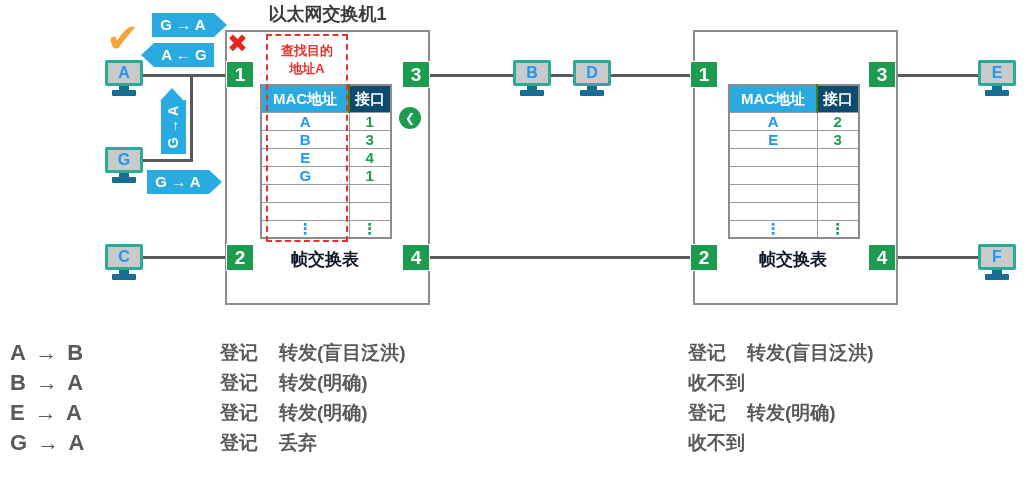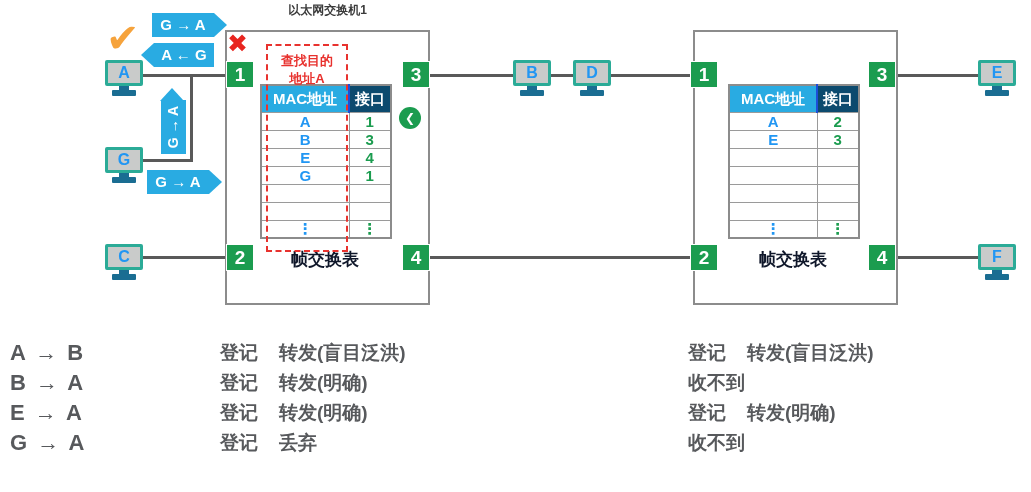--- a/index.html
+++ b/index.html
@@ -4,43 +4,43 @@
 <style>
   html,body { margin:0; padding:0; background:#fff; }
   .canvas {
     position:relative; width:1031px; height:492px; background:#ffffff;
     font-family:"Liberation Sans","DejaVu Sans",sans-serif; overflow:hidden;
   }
   .line { position:absolute; background:#595959; z-index:1; }
   .switch-box { position:absolute; width:205px; height:275px; border:2px solid #8c8c8c;
     background:#ffffff; box-sizing:border-box; z-index:2; }
   .switch-title { position:absolute; width:205px; top:2px; text-align:center;
-    font-size:12px; font-weight:bold; color:#3b3b3b; z-index:2; }
+    font-size:18px; font-weight:bold; color:#3b3b3b; z-index:2; }
   .port { position:absolute; width:28px; height:27px; background:#1b9c4f; color:#fff;
     font-weight:bold; font-size:19px; text-align:center; line-height:26px;
     border:1px solid #ffffff; box-sizing:border-box; z-index:5; }
   .host { position:absolute; width:38px; z-index:4; }
   .host .screen { width:38px; height:26px; background:#c9cbca; border:3px solid #2bab97;
     box-sizing:border-box; border-radius:2px; text-align:center; line-height:20px;
     font-size:16px; font-weight:bold; color:#2196f3; }
   .host .neck { width:10px; height:4px; background:#1a6d92; margin:0 auto; }
   .host .base { width:24px; height:6px; background:#1a6d92; margin:0 auto; border-radius:1px; }
   .mac-table { position:absolute; border-collapse:collapse; z-index:3; background:#fff;
     border:2px solid #8c8c8c; }
   .mac-table th { font-size:15px; font-weight:bold; color:#ffffff; height:26px; padding:0; }
-  .th-mac { background:#29abe2; width:86px; border-right:2px solid #1d4ed8; }
+  .th-mac { background:#29abe2; width:86px; border-right:2px solid #4d7c0f; }
   .th-port { background:#0c4a6e; width:40px; }
   .mac-table td { border:1px solid #9a9a9a; height:17px; padding:0; text-align:center;
     font-size:15px; font-weight:bold; line-height:17px; }
   .c-mac { color:#2196f3; }
   .c-port { color:#1b9c4f; }
   .dots td { height:16px; font-weight:900; font-size:15px; line-height:14px; }
   .table-label { position:absolute; width:130px; text-align:center; font-weight:bold;
     font-size:17px; color:#0f172a; z-index:3; }
-  .dashed-note { position:absolute; left:266px; top:44px; width:82px; height:208px;
+  .dashed-note { position:absolute; left:266px; top:34px; width:82px; height:208px;
     border:2px dashed #e8322e; box-sizing:border-box; z-index:6; color:#e8322e;
     font-size:13px; font-weight:bold; text-align:center; padding-top:6px; line-height:1.35; }
   .check-icon { position:absolute; left:106px; top:18px; font-size:40px; line-height:1;
     color:#f6a33c; font-weight:bold; z-index:8; }
   .cross-icon { position:absolute; left:227px; top:31px; font-size:25px; line-height:1;
     color:#e8251f; font-weight:bold; z-index:8; }
   .pointer-icon { position:absolute; left:399px; top:107px; width:22px; height:22px;
     border-radius:50%; background:#1b9c4f; color:#fff; text-align:center; line-height:22px;
     font-size:12px; font-weight:bold; z-index:8; }
   .arrow-tag { position:absolute; display:flex; align-items:center; z-index:7; }

